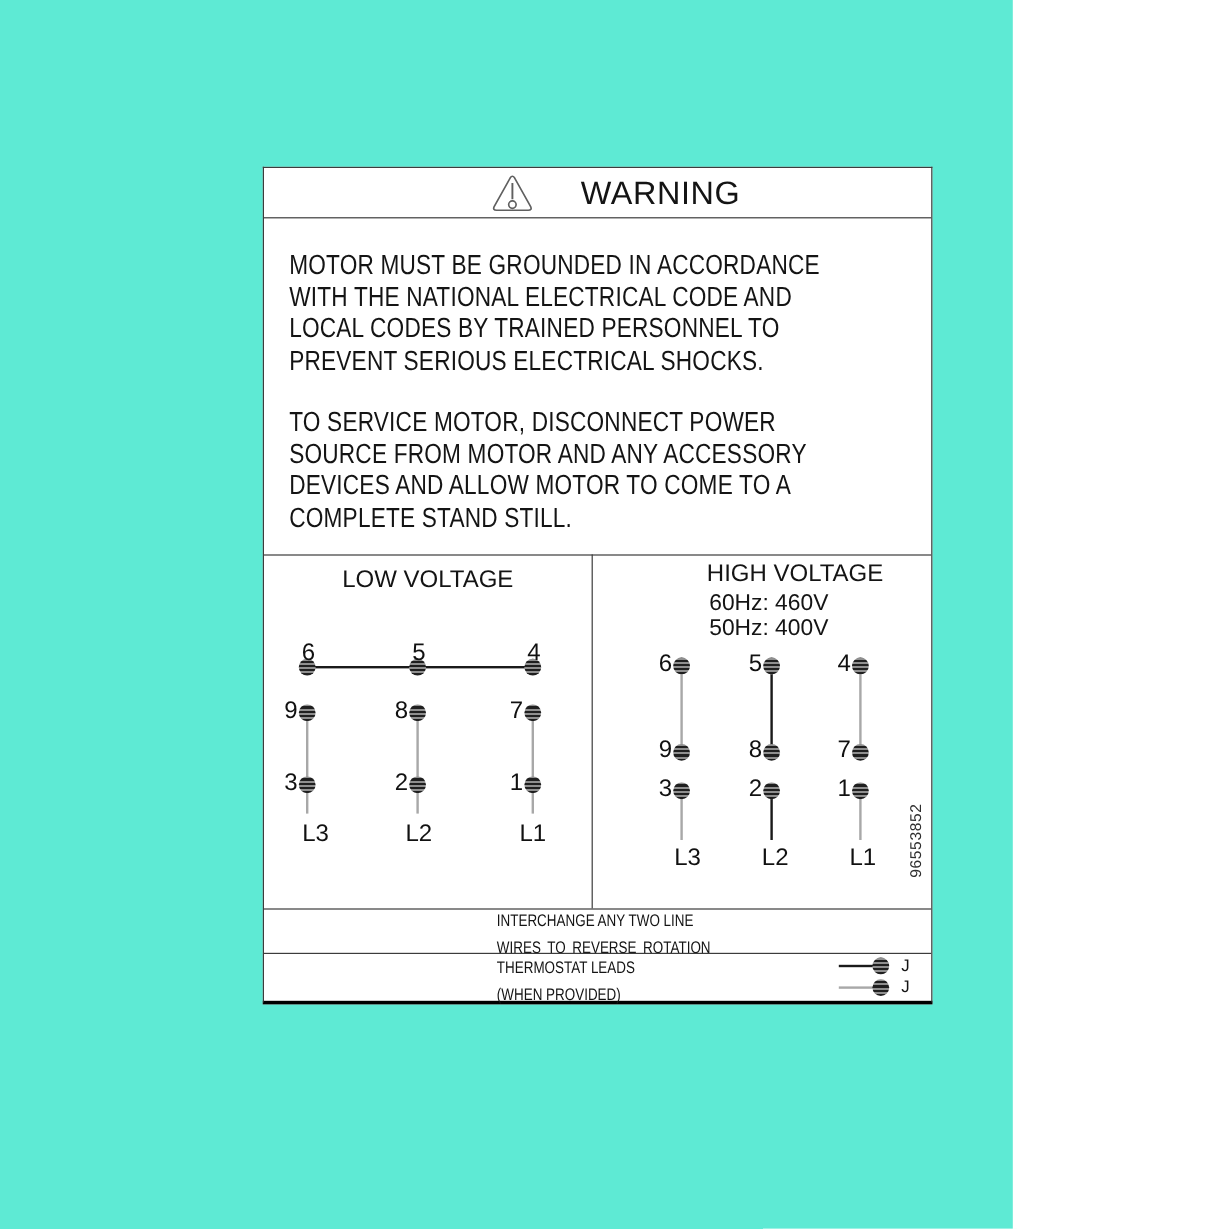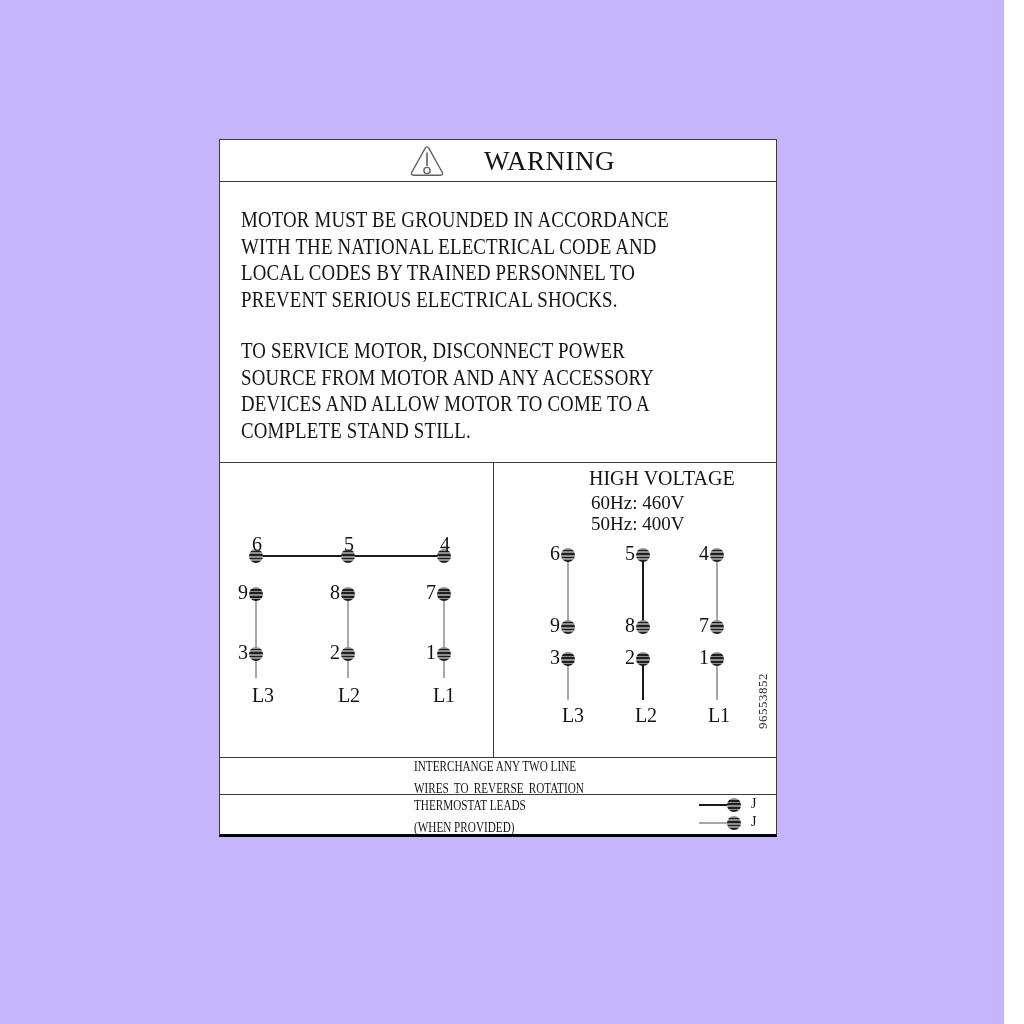--- a/index.html
+++ b/index.html
@@ -6,25 +6,24 @@
     margin: 0;
     padding: 0;
     background: #ffffff;
     width: 1024px;
     height: 1024px;
     font-family: "Liberation Sans", sans-serif;
     color: #141414;
   }
   #page {
     position: relative;
-    width: 1004px;
+    width: 844px;
     height: 1024px;
-    background: #c4b5fd;
+    background: #5eead4;
     overflow: hidden;
-    font-family: Liberation Serif, serif;
   }
   #label-box {
     position: absolute;
     left: 219px;
     top: 139px;
     width: 556px;
     height: 694px;
     border: 1.4px solid #3c3c3c;
     border-bottom: 3px solid #000000;
     background: #ffffff;
@@ -119,20 +118,21 @@
 LOCAL CODES BY TRAINED PERSONNEL TO
 PREVENT SERIOUS ELECTRICAL SHOCKS.</div>
     <div class="abs body-par" style="left:21px;top:198px;">TO SERVICE MOTOR, DISCONNECT POWER
 SOURCE FROM MOTOR AND ANY ACCESSORY
 DEVICES AND ALLOW MOTOR TO COME TO A
 COMPLETE STAND STILL.</div>
 
     <div class="hdiv" style="top:322px;"></div>
     <div class="vdiv" style="left:273px;top:322px;height:295px;"></div>
 
+    <div class="abs diag-title" style="left:0;top:332px;width:273px;text-align:center;">LOW VOLTAGE</div>
 
     <div class="abs diag-title" style="left:369px;top:327px;">HIGH VOLTAGE</div>
     <div class="abs diag-sub" style="left:371px;top:352px;">60Hz: 460V</div>
     <div class="abs diag-sub" style="left:371px;top:373px;">50Hz: 400V</div>
 
     <div id="lv-diagram" class="abs" style="left:0;top:0;">
         <div class="hline" style="left:36px;top:415.2px;width:188px;background:#1a1a1a;"></div>
         <div class="vline" style="left:35.2px;top:454px;height:84px;background:#a8a8a8;"></div>
         <div class="dot" style="left:29px;top:409px;"></div>
         <div class="dot" style="left:29px;top:447px;"></div>

